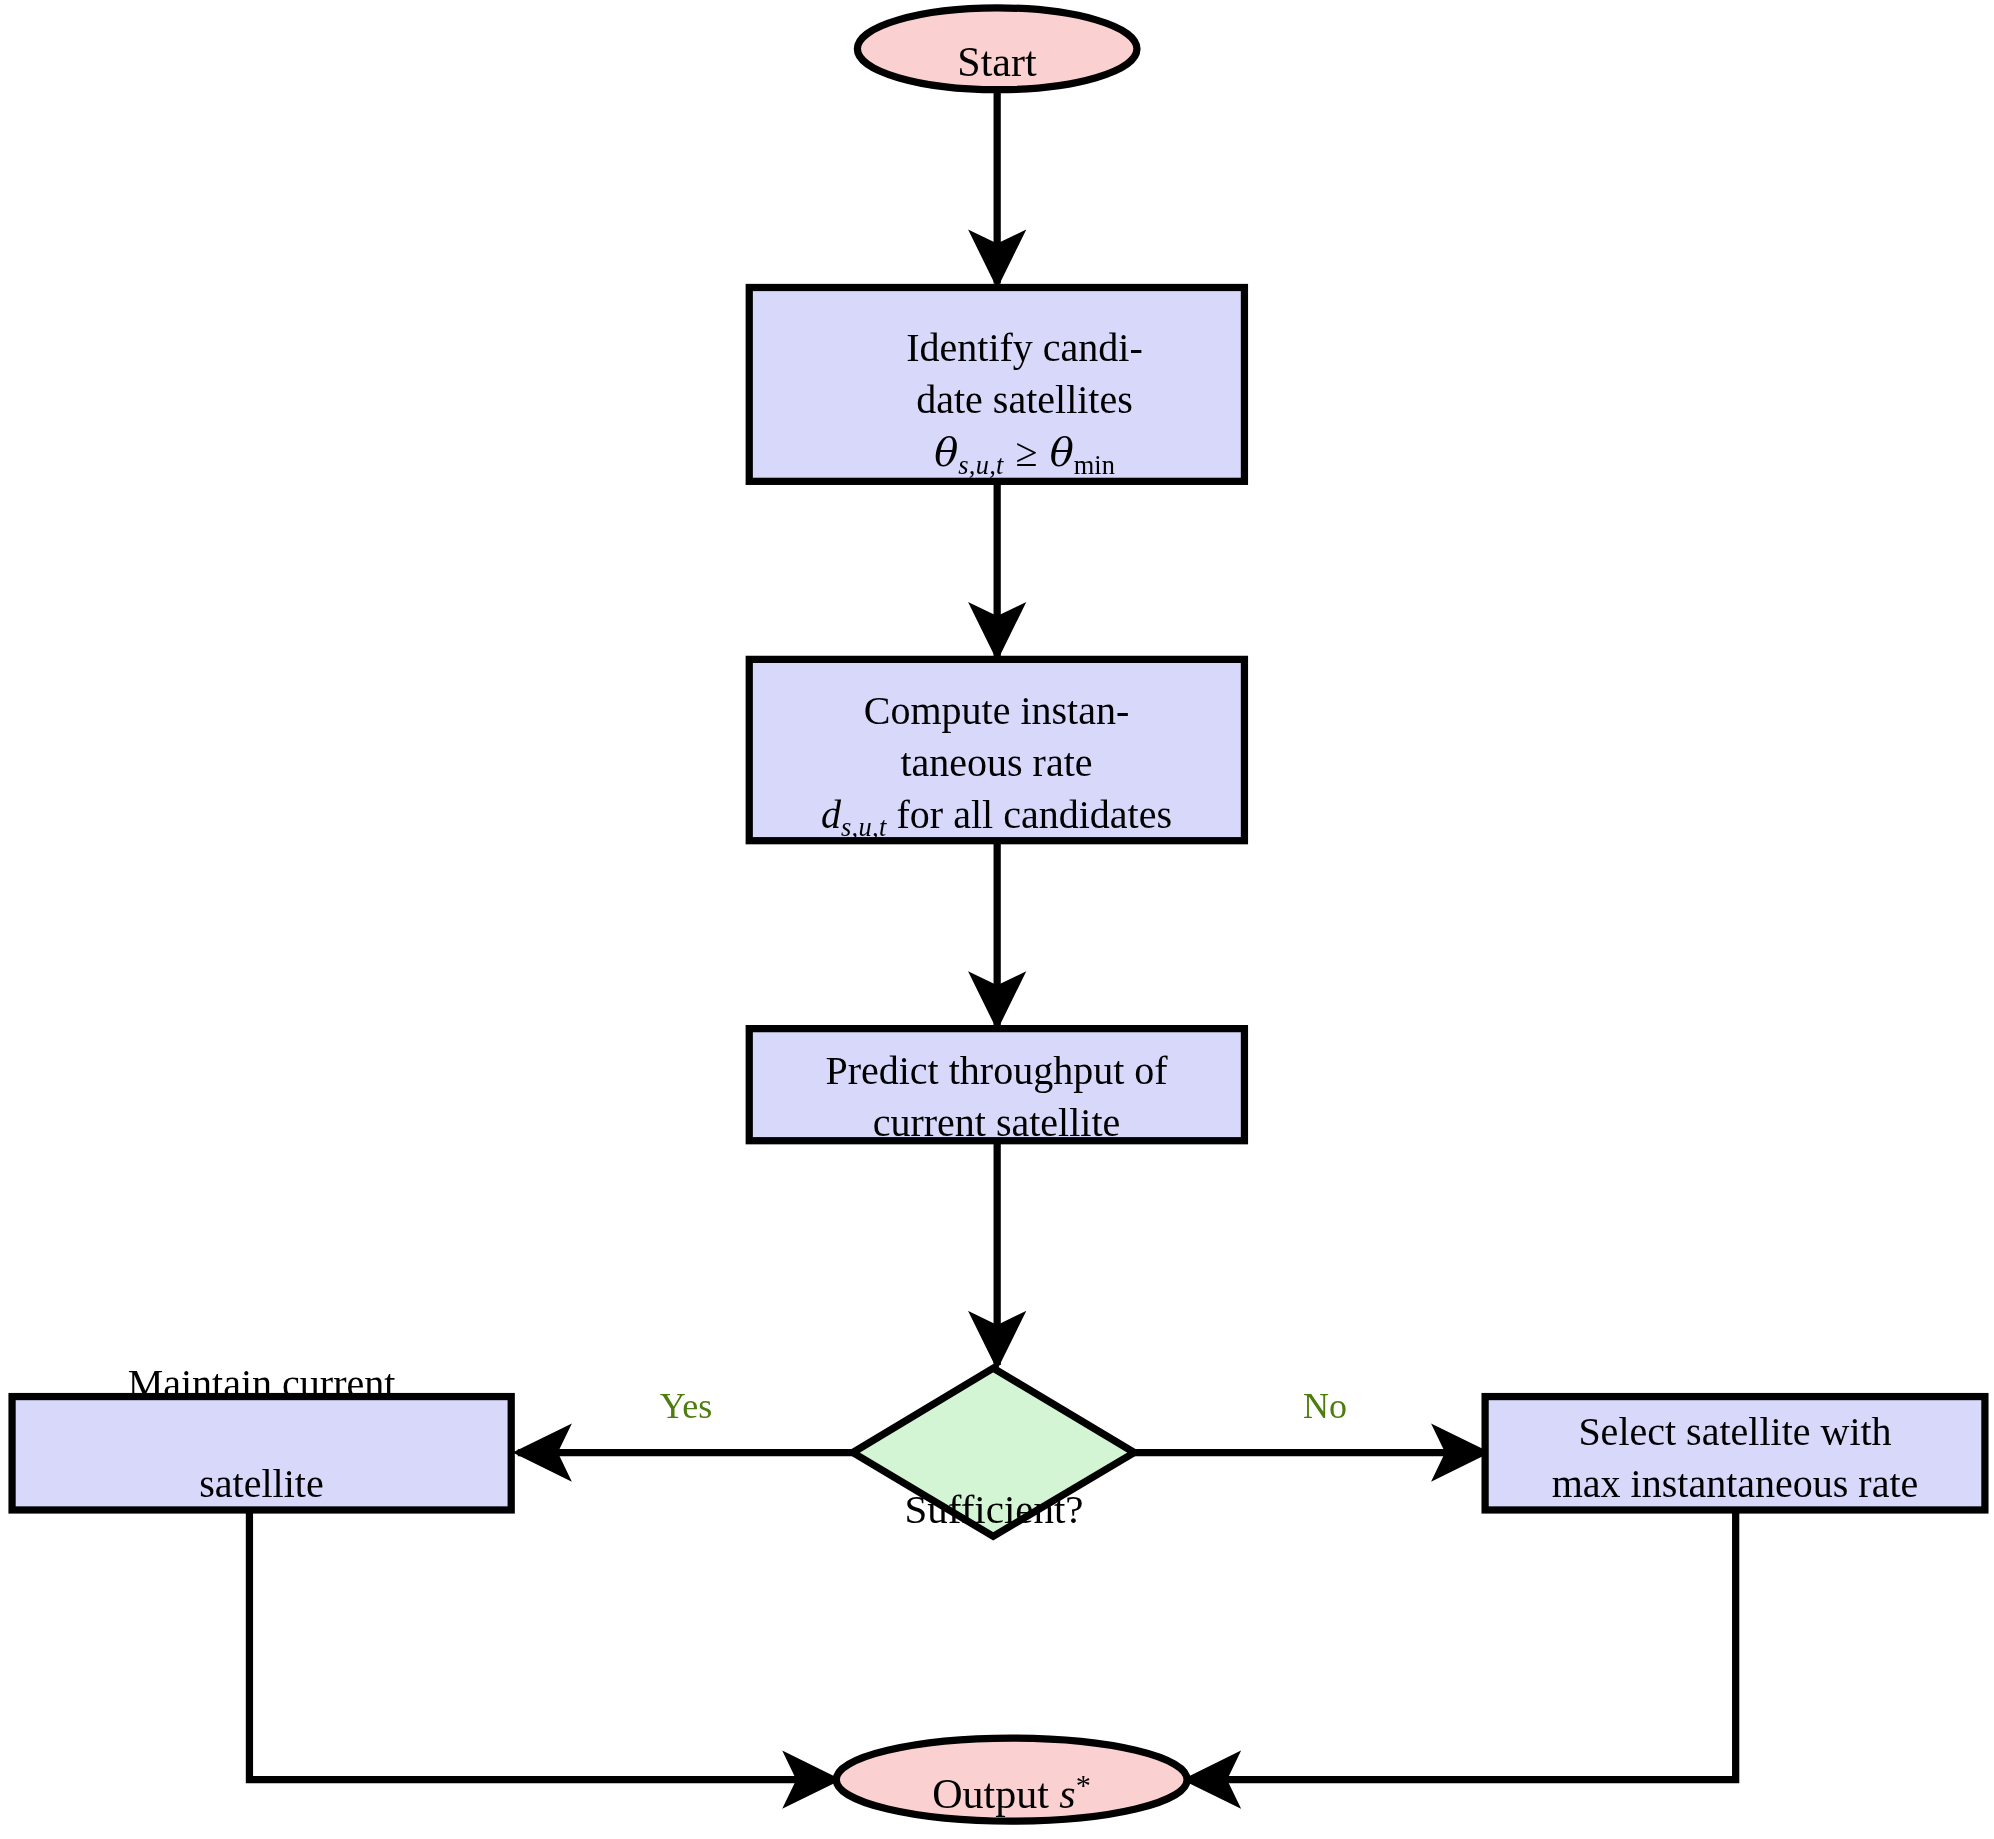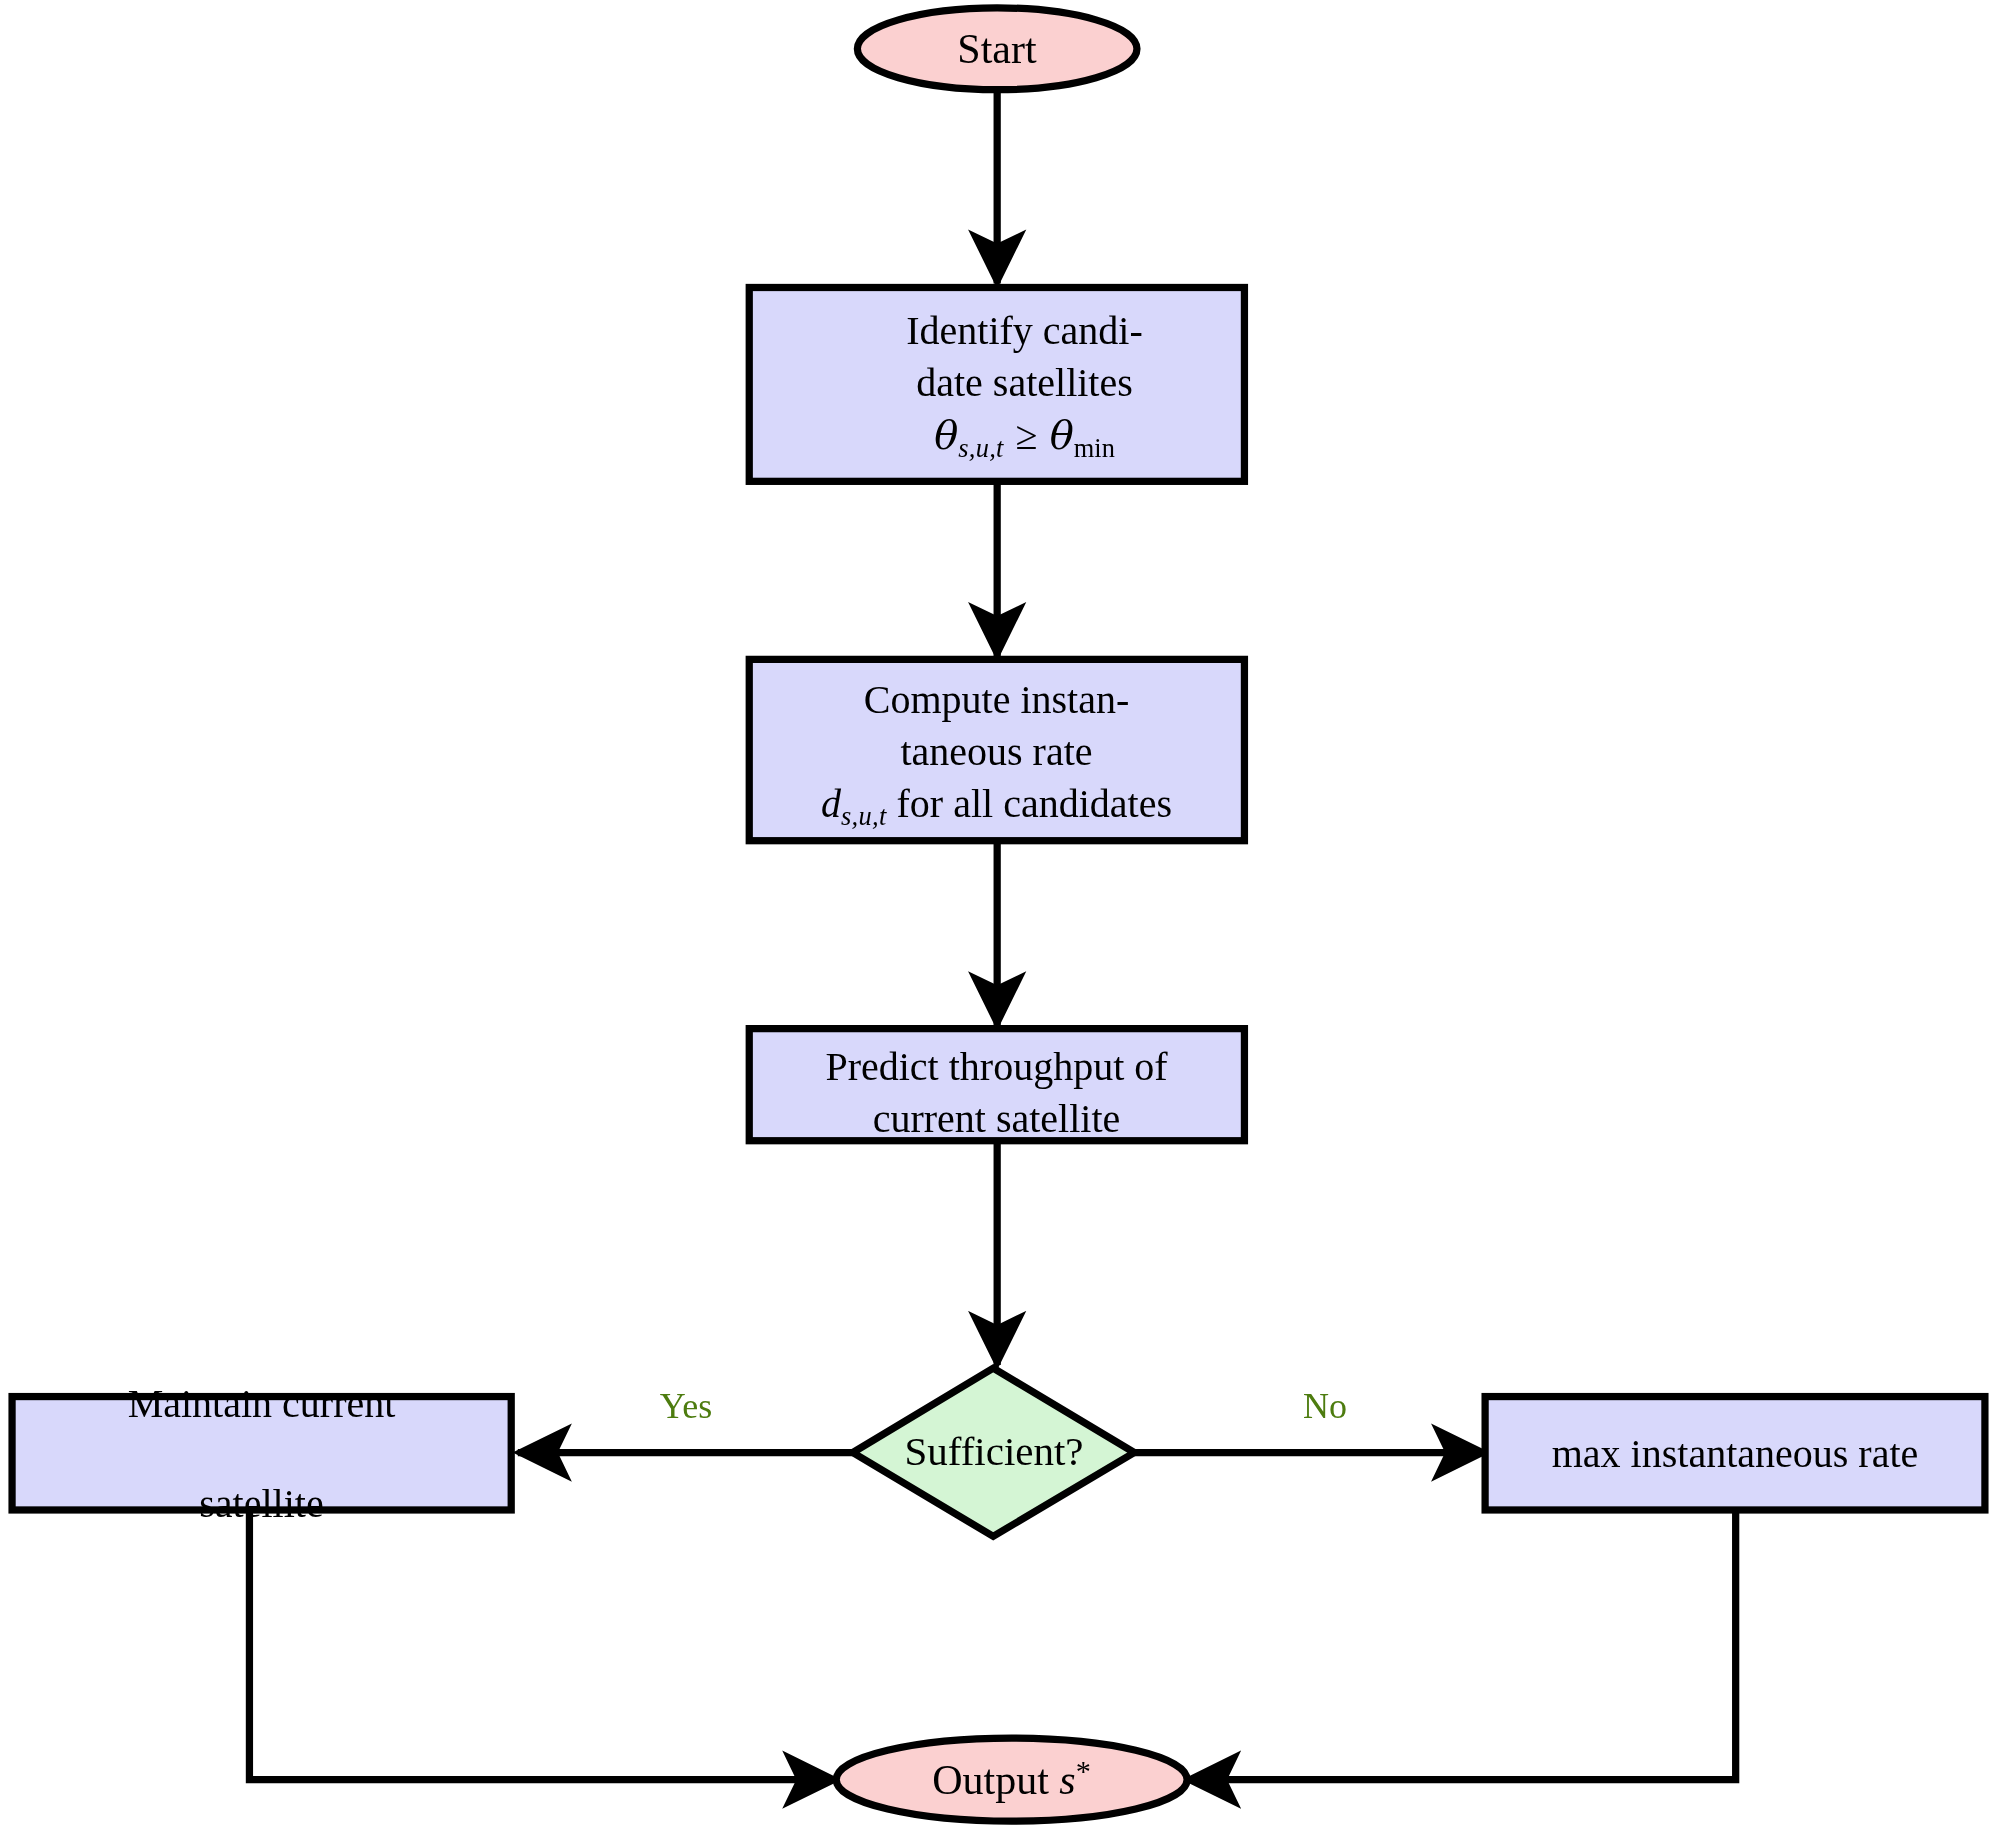--- a/index.html
+++ b/index.html
@@ -22,21 +22,21 @@
     top: 0;
     width: 1995px;
     height: 1839px;
   }
   
   .node-label {
     position: absolute;
     display: flex;
     flex-direction: column;
     align-items: center;
-    justify-content: center;
+    justify-content: flex-end;
     text-align: center;
     color: #000000;
     font-family: "Liberation Serif", "DejaVu Serif", serif;
     line-height: 1.30;
     pointer-events: none;
     white-space: nowrap;
   }
   .node-label .ln { display: block; }
 
   .terminal-text { font-size: 42px; }
@@ -159,20 +159,21 @@
   <div class="node-label decision-text" style="left:853px; top:1368px; width:282px; height:168px;">
     <span class="ln">Sufficient?</span>
   </div>
 
   <div class="node-label process-text" style="left:12px; top:1397px; width:499px; height:113px;gap:48px;">
     <span class="ln">Maintain current</span>
     <span class="ln">satellite</span>
   </div>
 
   <div class="node-label process-text" style="left:1485px; top:1397px; width:500px; height:113px;">
+    <span class="ln">Select satellite with</span>
     <span class="ln">max instantaneous rate</span>
   </div>
 
   <div class="node-label terminal-text" style="left:836px; top:1738px; width:351px; height:83px;">
     <span class="ln">
       <span>Output</span>&nbsp;<span class="mathvar">s</span><span class="sup">*</span>
     </span>
   </div>
 
   <div class="edge-label edge-text" style="left:607px; top:1385px; width:158px;">Yes</div>

